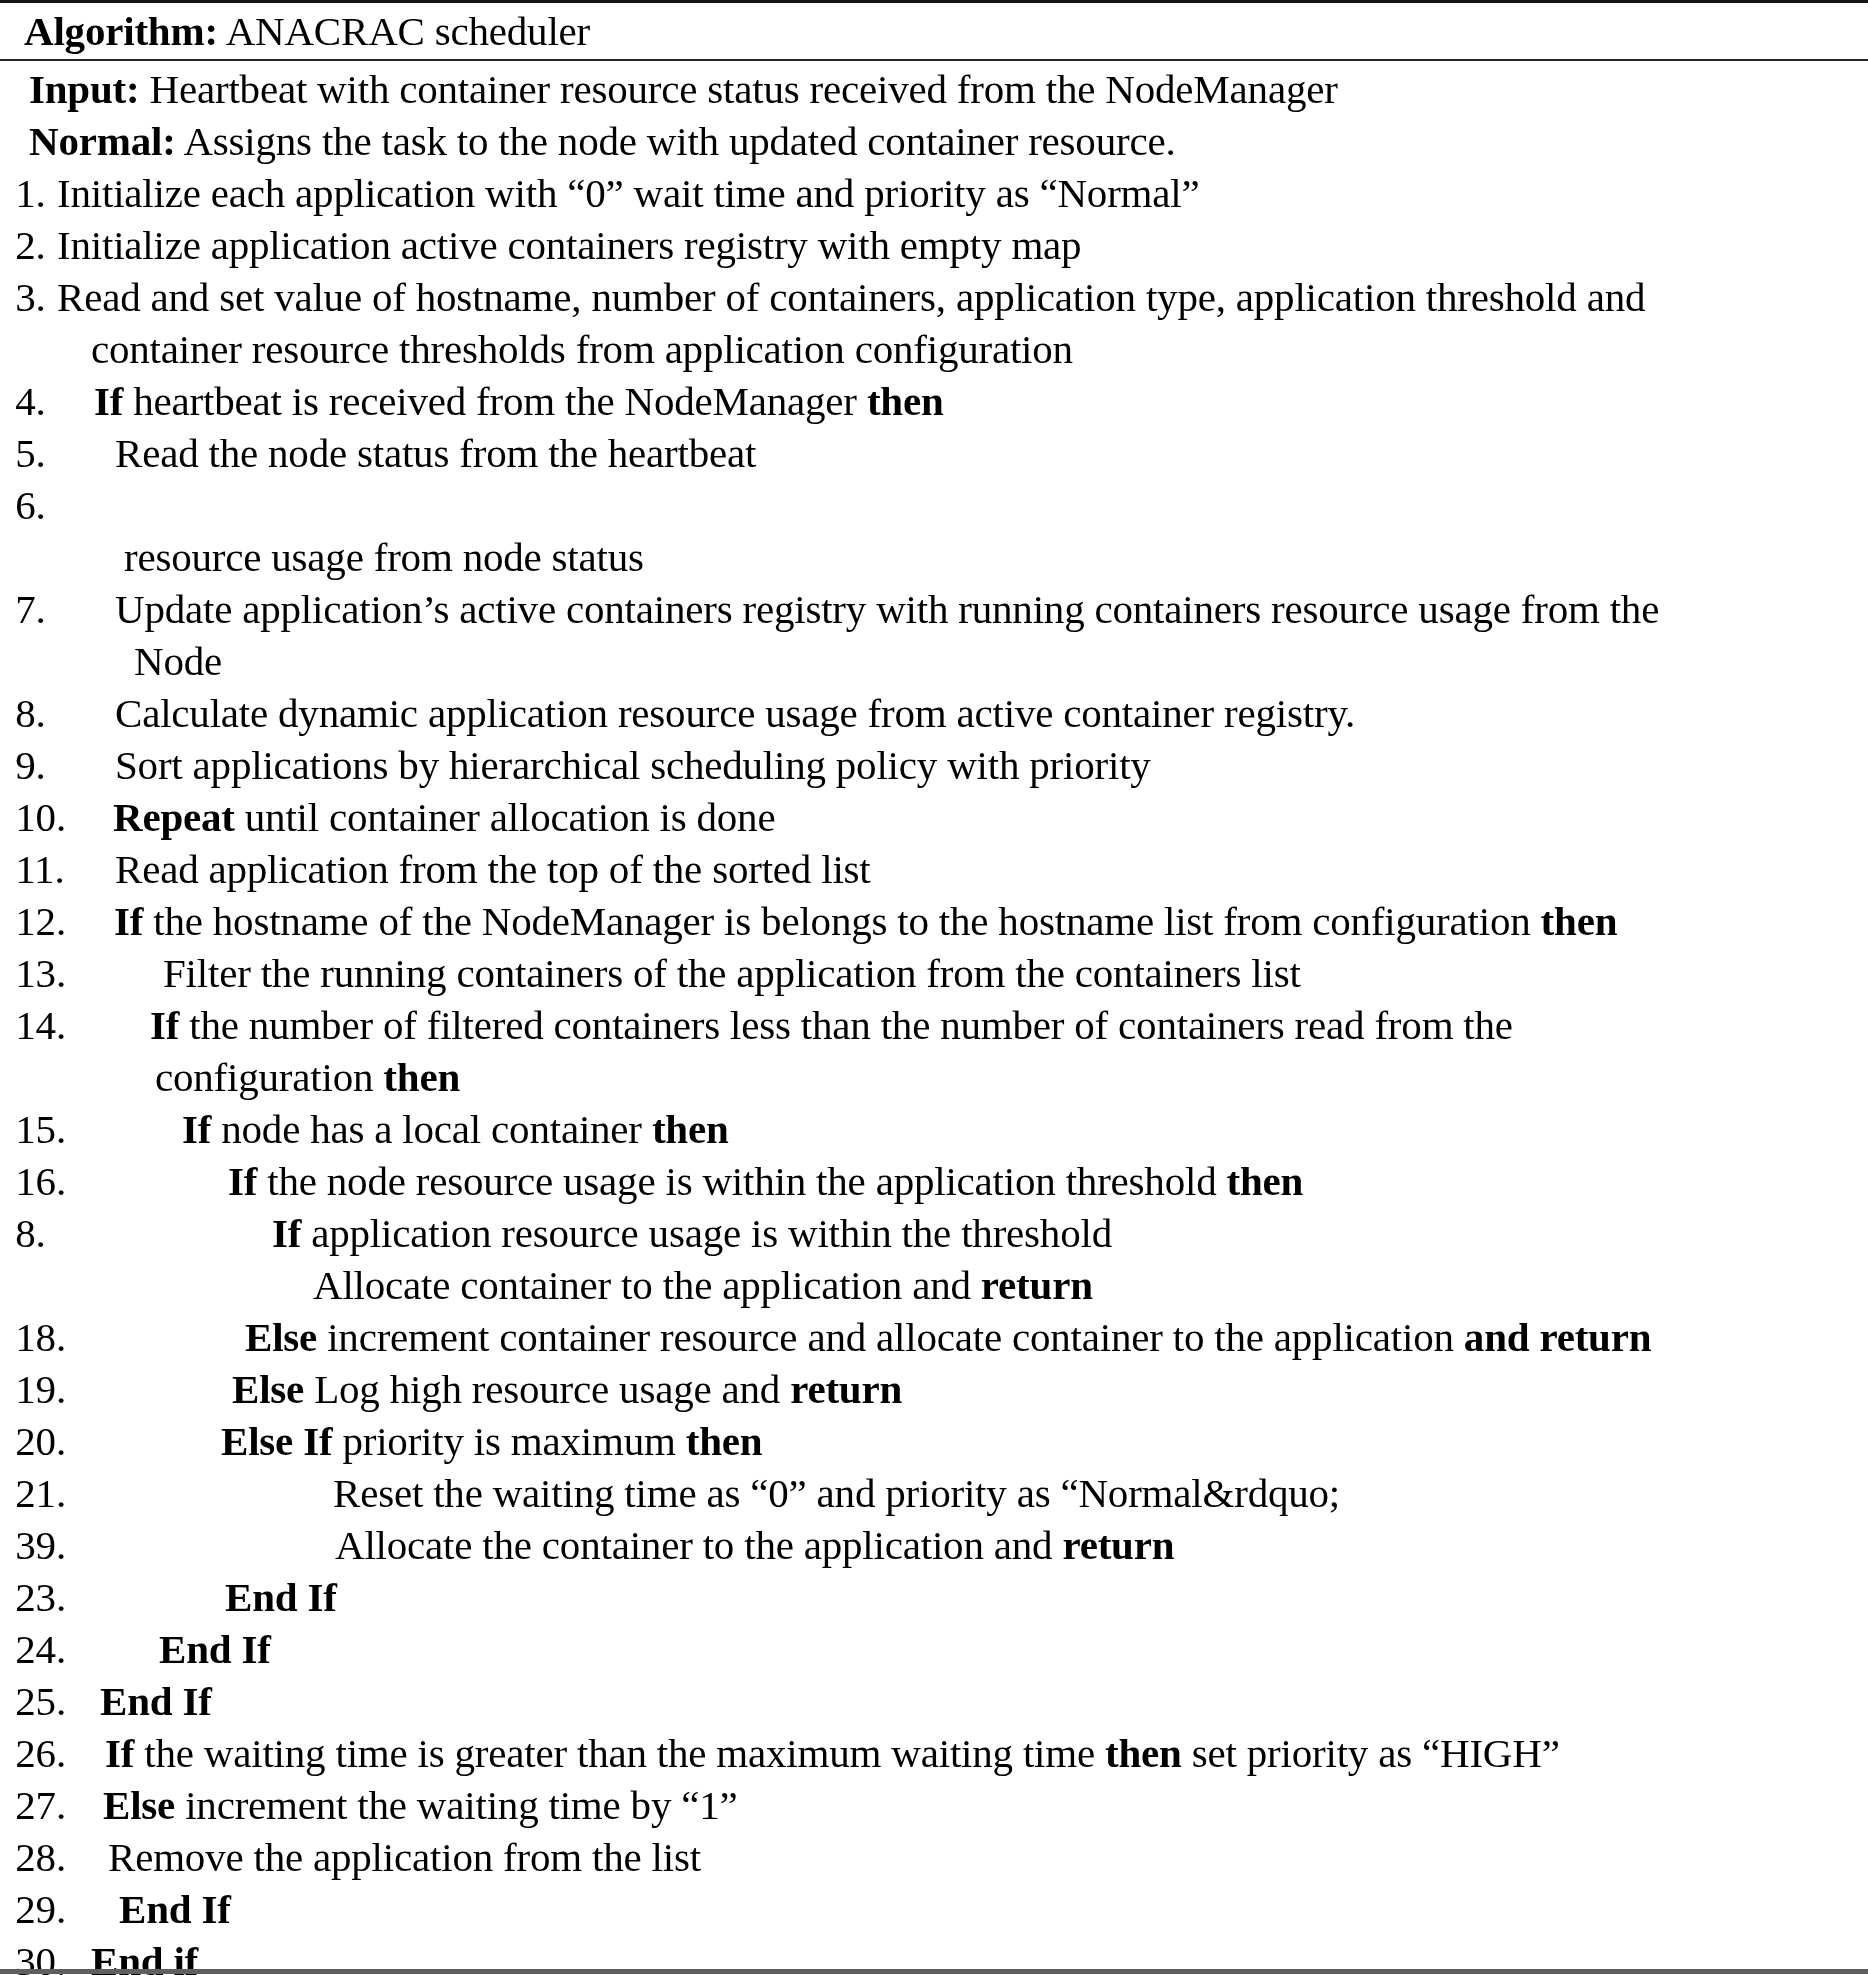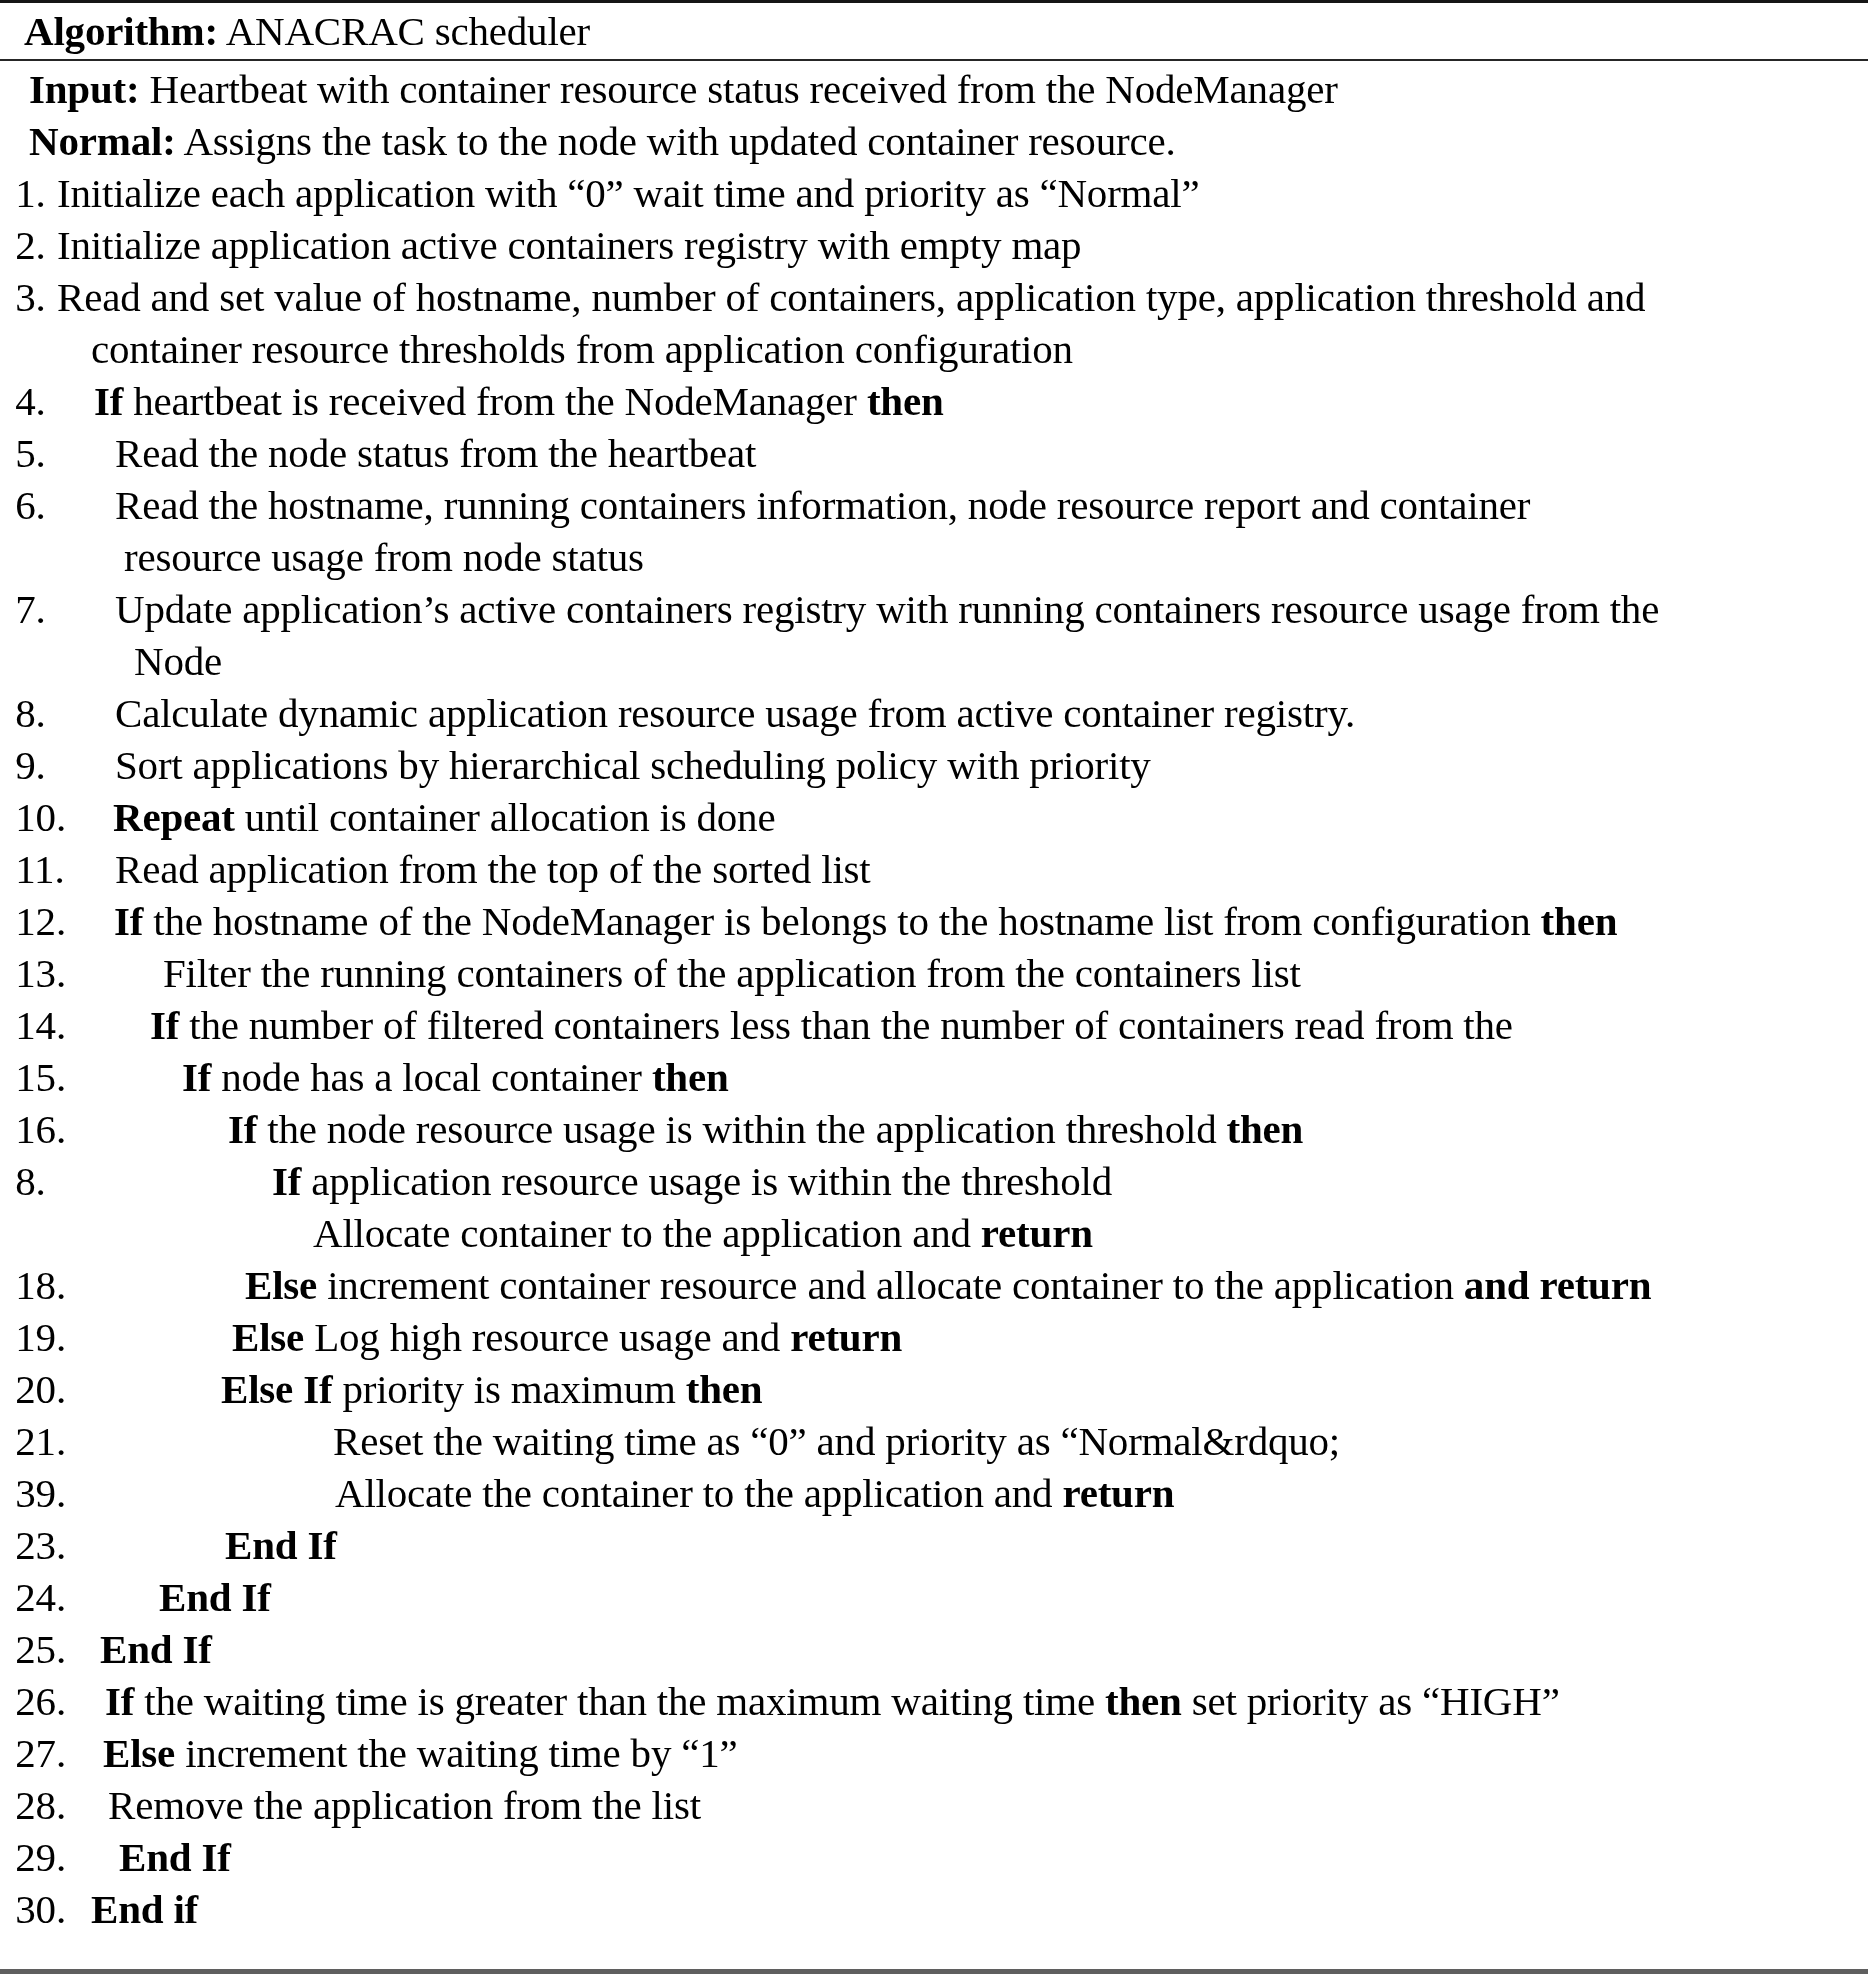--- a/index.html
+++ b/index.html
@@ -76,31 +76,32 @@
   <div class="rule-title" style="background: rgb(38, 38, 38);"></div>
   <div class="algo-body">
       <div class="row"><span class="text" style="margin-left: 29px;"><span class="b">Input:</span><span> Heartbeat with container resource status received from the NodeManager</span></span></div>
       <div class="row"><span class="text" style="margin-left: 29px;"><span class="b">Normal:</span><span> Assigns the task to the node with updated container resource.</span></span></div>
       <div class="row"><span class="num">1.</span><span class="text" style="margin-left: 57px;"><span>Initialize each application with “0” wait time and priority as “Normal”</span></span></div>
       <div class="row"><span class="num">2.</span><span class="text" style="margin-left: 57px;"><span>Initialize application active containers registry with empty map</span></span></div>
       <div class="row"><span class="num">3.</span><span class="text" style="margin-left: 57px;"><span>Read and set value of hostname, number of containers, application type, application threshold and</span></span></div>
       <div class="row"><span class="text" style="margin-left: 91px;"><span>container resource thresholds from application configuration</span></span></div>
       <div class="row"><span class="num">4.</span><span class="text" style="margin-left: 94px;"><span class="b">If</span><span> heartbeat is received from the NodeManager </span><span class="b">then</span></span></div>
       <div class="row"><span class="num">5.</span><span class="text" style="margin-left: 115px;"><span>Read the node status from the heartbeat</span></span></div>
-      <div class="row"><span class="num">6.</span><span class="text" style="margin-left: 115px;"><span>Read the hostname, running containers information, node resource report and container</span></span></div>
+      <div class="row"><span class="num">6.</span></div>
       <div class="row"><span class="text" style="margin-left: 124px;"><span>resource usage from node status</span></span></div>
       <div class="row"><span class="num">7.</span><span class="text" style="margin-left: 115px;"><span>Update application’s active containers registry with running containers resource usage from the</span></span></div>
       <div class="row"><span class="text" style="margin-left: 134px;"><span>Node</span></span></div>
       <div class="row"><span class="num">8.</span><span class="text" style="margin-left: 115px;"><span>Calculate dynamic application resource usage from active container registry.</span></span></div>
       <div class="row"><span class="num">9.</span><span class="text" style="margin-left: 115px;"><span>Sort applications by hierarchical scheduling policy with priority</span></span></div>
       <div class="row"><span class="num">10.</span><span class="text" style="margin-left: 113px;"><span class="b">Repeat</span><span> until container allocation is done</span></span></div>
       <div class="row"><span class="num">11.</span><span class="text" style="margin-left: 115px;"><span>Read application from the top of the sorted list</span></span></div>
       <div class="row"><span class="num">12.</span><span class="text" style="margin-left: 114px;"><span class="b">If</span><span> the hostname of the NodeManager is belongs to the hostname list from configuration </span><span class="b">then</span></span></div>
       <div class="row"><span class="num">13.</span><span class="text" style="margin-left: 163px;"><span>Filter the running containers of the application from the containers list</span></span></div>
       <div class="row"><span class="num">14.</span><span class="text" style="margin-left: 150px;"><span class="b">If</span><span> the number of filtered containers less than the number of containers read from the</span></span></div>
+      <div class="row"><span class="text" style="margin-left: 155px;"><span>configuration </span><span class="b">then</span></span></div>
       <div class="row"><span class="num">15.</span><span class="text" style="margin-left: 182px;"><span class="b">If</span><span> node has a local container </span><span class="b">then</span></span></div>
       <div class="row"><span class="num">16.</span><span class="text" style="margin-left: 228px;"><span class="b">If</span><span> the node resource usage is within the application threshold </span><span class="b">then</span></span></div>
       <div class="row"><span class="num">8.</span><span class="text" style="margin-left: 272px;"><span class="b">If</span><span> application resource usage is within the threshold</span></span></div>
       <div class="row"><span class="text" style="margin-left: 313px;"><span>Allocate container to the application and </span><span class="b">return</span></span></div>
       <div class="row"><span class="num">18.</span><span class="text" style="margin-left: 245px;"><span class="b">Else</span><span> increment container resource and allocate container to the application </span><span class="b">and return</span></span></div>
       <div class="row"><span class="num">19.</span><span class="text" style="margin-left: 232px;"><span class="b">Else</span><span> Log high resource usage and </span><span class="b">return</span></span></div>
       <div class="row"><span class="num">20.</span><span class="text" style="margin-left: 221px;"><span class="b">Else If</span><span> priority is maximum </span><span class="b">then</span></span></div>
       <div class="row"><span class="num">21.</span><span class="text" style="margin-left: 333px;"><span>Reset the waiting time as “0” and priority as “Normal&amp;rdquo;</span></span></div>
       <div class="row"><span class="num">39.</span><span class="text" style="margin-left: 335px;"><span>Allocate the container to the application and </span><span class="b">return</span></span></div>
       <div class="row"><span class="num">23.</span><span class="text" style="margin-left: 225px;"><span class="b">End If</span></span></div>

